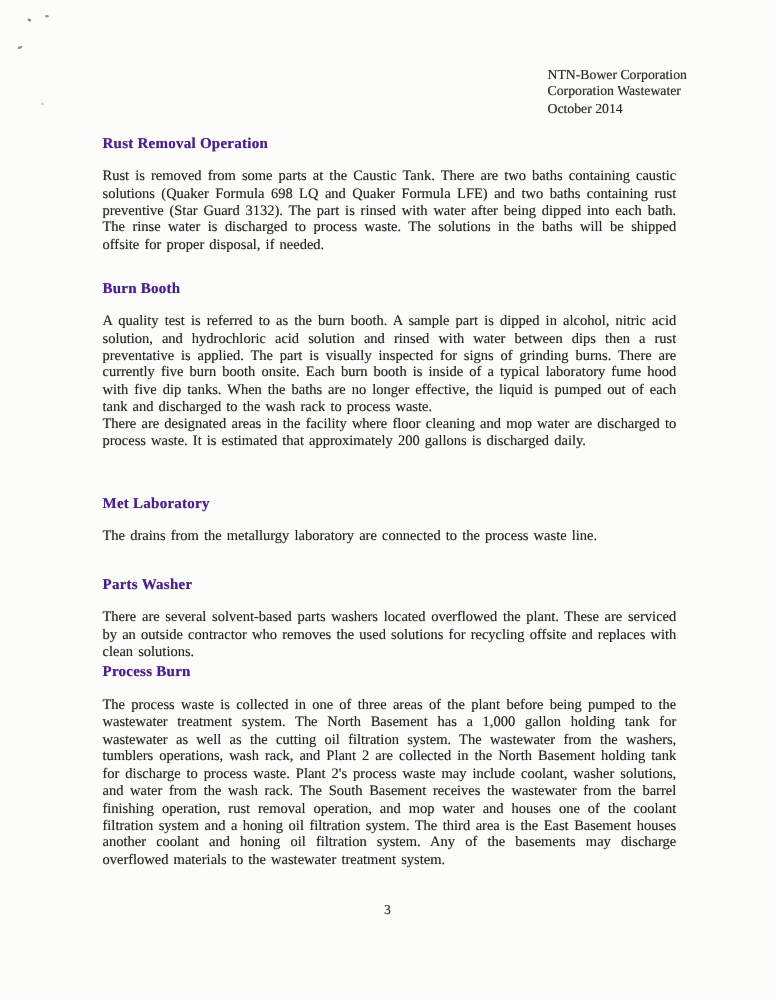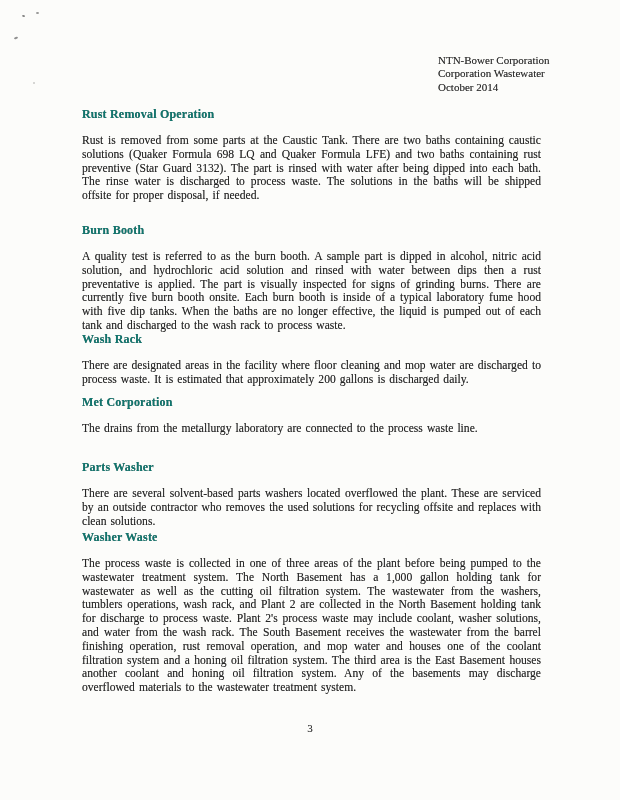--- a/index.html
+++ b/index.html
@@ -52,21 +52,21 @@
   .sec-0 { top: 107px; }
   .sec-1 { top: 223px; }
   .sec-2 { top: 332px; }
   .sec-3 { top: 395px; }
   .sec-4 { top: 460px; }
   .sec-5 { top: 530px; }
 
   .heading {
     font-size: 12px;
     font-weight: bold;
-    color: #0f766e;
+    color: #4c1d95;
     margin: 0 0 12px 0;
     letter-spacing: 0.2px;
     text-shadow: 0 0 0.6px rgba(30,30,30,.6);
   }
   .body-text {
     font-size: 11.6px;
     line-height: 13.8px;
     margin: 0;
     text-align: justify;
     color: #262626;
@@ -106,36 +106,35 @@
       <h2 class="heading">Rust Removal Operation</h2>
       <p class="body-text">Rust is removed from some parts at the Caustic Tank. There are two baths containing caustic solutions (Quaker Formula 698 LQ and Quaker Formula LFE) and two baths containing rust preventive (Star Guard 3132). The part is rinsed with water after being dipped into each bath. The rinse water is discharged to process waste. The solutions in the baths will be shipped offsite for proper disposal, if needed.</p>
     </div>
 
     <div class="section sec-1">
       <h2 class="heading">Burn Booth</h2>
       <p class="body-text">A quality test is referred to as the burn booth. A sample part is dipped in alcohol, nitric acid solution, and hydrochloric acid solution and rinsed with water between dips then a rust preventative is applied. The part is visually inspected for signs of grinding burns. There are currently five burn booth onsite. Each burn booth is inside of a typical laboratory fume hood with five dip tanks. When the baths are no longer effective, the liquid is pumped out of each tank and discharged to the wash rack to process waste.</p>
     </div>
 
     <div class="section sec-2">
-      <h2 class="heading">Wash Rack</h2>
       <p class="body-text">There are designated areas in the facility where floor cleaning and mop water are discharged to process waste. It is estimated that approximately 200 gallons is discharged daily.</p>
     </div>
 
     <div class="section sec-3">
-      <h2 class="heading">Met Corporation</h2>
+      <h2 class="heading">Met Laboratory</h2>
       <p class="body-text">The drains from the metallurgy laboratory are connected to the process waste line.</p>
     </div>
 
     <div class="section sec-4">
       <h2 class="heading">Parts Washer</h2>
       <p class="body-text">There are several solvent-based parts washers located overflowed the plant. These are serviced by an outside contractor who removes the used solutions for recycling offsite and replaces with clean solutions.</p>
     </div>
 
     <div class="section sec-5">
-      <h2 class="heading">Washer Waste</h2>
+      <h2 class="heading">Process Burn</h2>
       <p class="body-text">The process waste is collected in one of three areas of the plant before being pumped to the wastewater treatment system. The North Basement has a 1,000 gallon holding tank for wastewater as well as the cutting oil filtration system. The wastewater from the washers, tumblers operations, wash rack, and Plant 2 are collected in the North Basement holding tank for discharge to process waste. Plant 2's process waste may include coolant, washer solutions, and water from the wash rack. The South Basement receives the wastewater from the barrel finishing operation, rust removal operation, and mop water and houses one of the coolant filtration system and a honing oil filtration system. The third area is the East Basement houses another coolant and honing oil filtration system. Any of the basements may discharge overflowed materials to the wastewater treatment system.</p>
     </div>
 
   </div>
 
   <div class="page-number">3</div>
 
 </div>
 
 </body></html>

